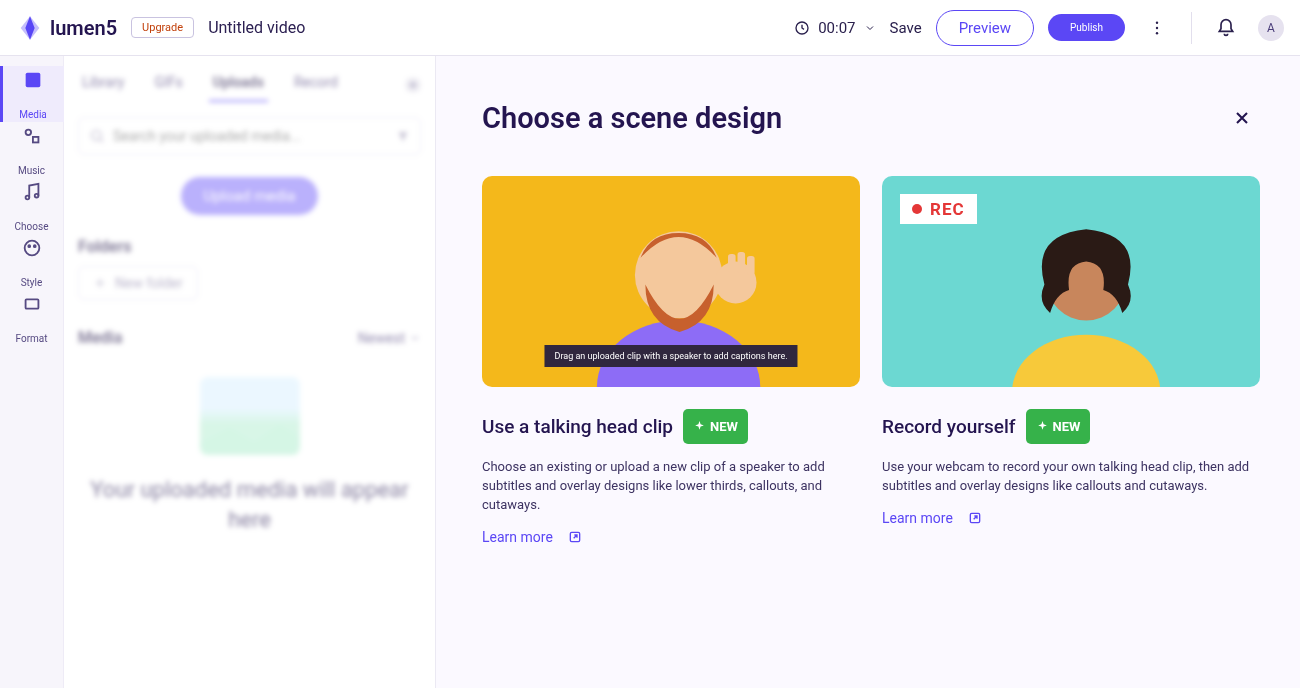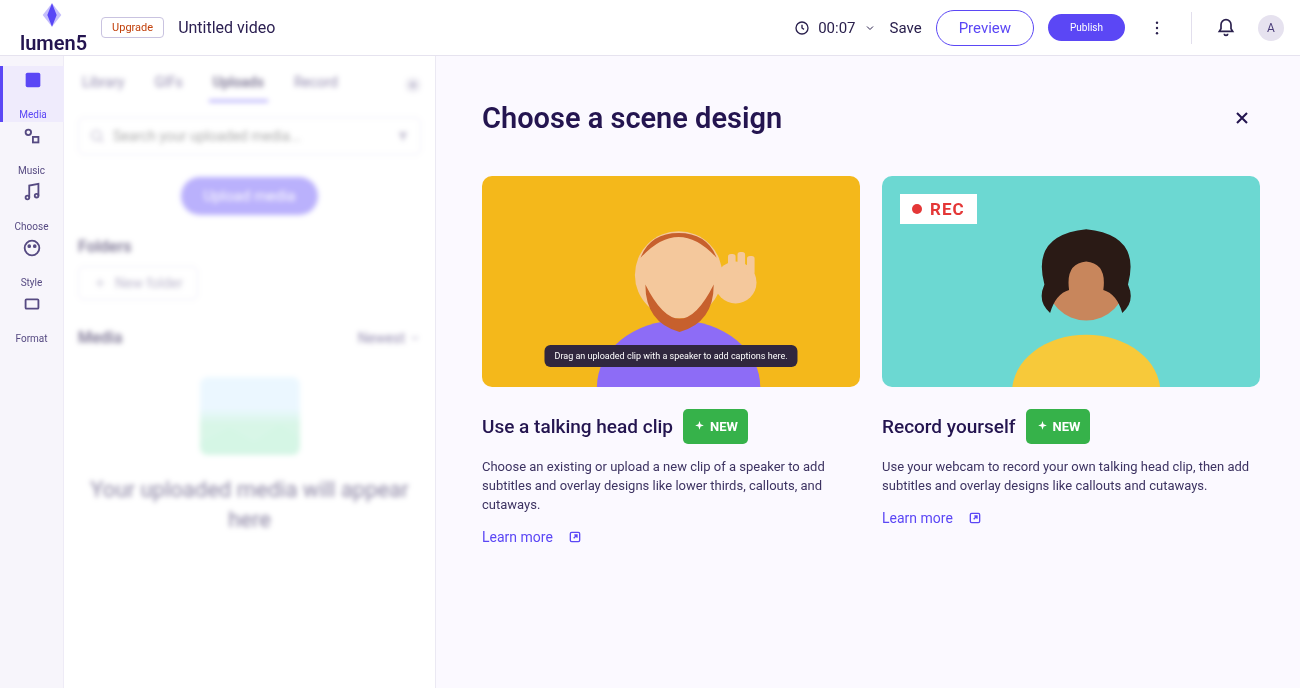--- a/index.html
+++ b/index.html
@@ -1,18 +1,18 @@
 <!DOCTYPE html>
 <html><head>
 <meta charset="utf-8">
 <style>
 *{margin:0;padding:0;box-sizing:border-box;font-family:-apple-system,BlinkMacSystemFont,"Segoe UI",Roboto,Helvetica,Arial,sans-serif;}
 body{width:1300px;height:688px;overflow:hidden;background:#fff;position:relative;}
 .header{display:flex;align-items:center;height:56px;padding:0 16px;border-bottom:1px solid #e6e3ef;background:#fff;}
-.logo{display:flex;align-items:center;gap:2px;flex-direction:column;}
+.logo{display:flex;align-items:center;gap:2px;}
 .logo-mark{width:28px;height:28px;color:#5846f6;}
 .logo-text{font-size:20px;font-weight:600;color:#241550;margin-left:4px;}
 .upgrade-btn{margin-left:14px;padding:3px 10px;border:1px solid #c9c3e0;border-radius:4px;font-size:11px;color:#c2410c;background:#fff;}
 .title{margin-left:14px;font-size:16px;color:#2c2052;}
 .header-right{display:flex;align-items:center;margin-left:auto;gap:14px;}
 .duration{display:flex;align-items:center;gap:8px;color:#2a204d;font-size:15px;}
 .save{font-size:15px;color:#2a204d;}
 .preview-btn{padding:8px 22px;border:1px solid #5b47f5;border-radius:22px;color:#5b47f5;background:#fff;font-size:15px;}
 .publish-btn{padding:8px 22px;border:none;border-radius:20px;color:#fff;background:#5b47f5;font-size:10px;}
 .icon-btn{width:36px;height:36px;border:none;background:none;display:flex;align-items:center;justify-content:center;color:#2a204d;}
@@ -52,21 +52,21 @@
 .modal{position:absolute;top:30px;left:0;right:0;bottom:0;padding:14px 32px 24px 46px;}
 .modal-hdr{display:flex;align-items:center;}
 .modal-title{font-size:29px;font-weight:600;color:#241550;}
 .close-btn{margin-left:auto;width:36px;height:36px;border:none;background:none;color:#241550;font-size:22px;}
 .cards{display:flex;gap:22px;margin-top:40px;}
 .card{width:378px;}
 .card-img{height:211px;border-radius:10px;position:relative;overflow:hidden;}
 .card-img.yellow{background:#f4b81b;}
 .card-img.teal{background:#6cd8d2;}
 .person{position:absolute;left:50%;bottom:0;transform:translateX(-46%);width:190px;height:190px;}
-.caption-bar{position:absolute;left:50%;transform:translateX(-50%);bottom:20px;background:#30273e;color:#fff;font-size:9px;padding:6px 10px;border-radius:6px;white-space:nowrap;}
+.caption-bar{position:absolute;left:50%;transform:translateX(-50%);bottom:20px;background:#30273e;color:#fff;font-size:9px;padding:6px 10px;border-radius:0;white-space:nowrap;}
 .rec-badge{position:absolute;top:18px;left:18px;background:#fff;padding:5px 12px;display:flex;align-items:center;gap:8px;color:#e43737;font-weight:700;font-size:17px;letter-spacing:1px;}
 .rec-dot{width:10px;height:10px;background:#e43737;border-radius:50%;}
 .card-row{display:flex;align-items:center;gap:10px;margin-top:22px;}
 .card-title{font-size:19px;font-weight:500;color:#241550;}
 .new-badge{display:inline-flex;align-items:center;gap:4px;background:#36b24a;color:#fff;font-size:13px;font-weight:700;padding:10px 10px;border-radius:5px;}
 .card-desc{margin-top:14px;font-size:13px;line-height:1.45;color:#3d3362;}
 .learn{margin-top:14px;display:inline-flex;align-items:center;gap:14px;color:#5b47f5;font-size:14px;}
 
 svg{display:block;}
 .blur-layer{filter:blur(1.6px);opacity:0.92;}

